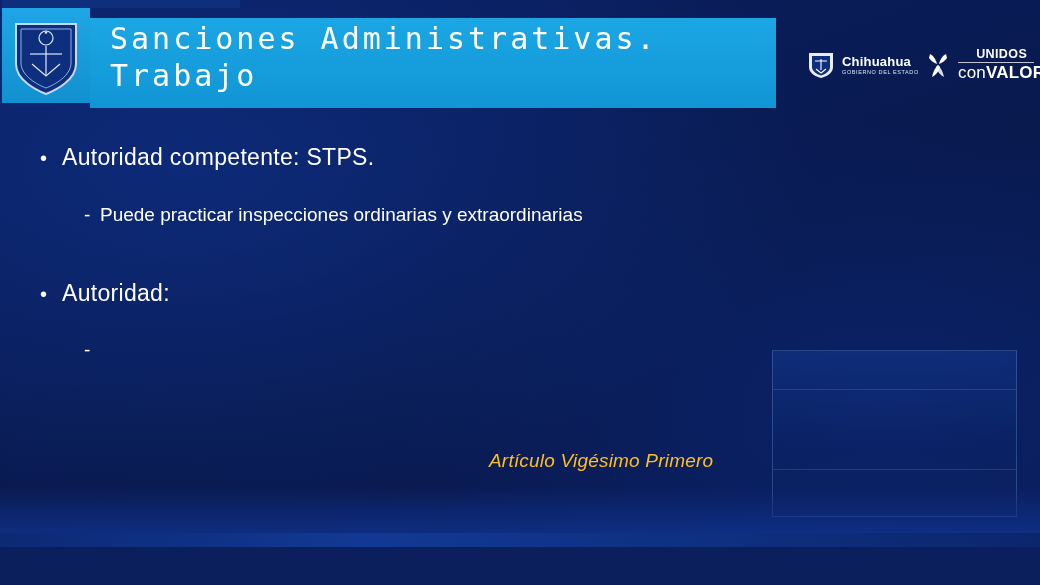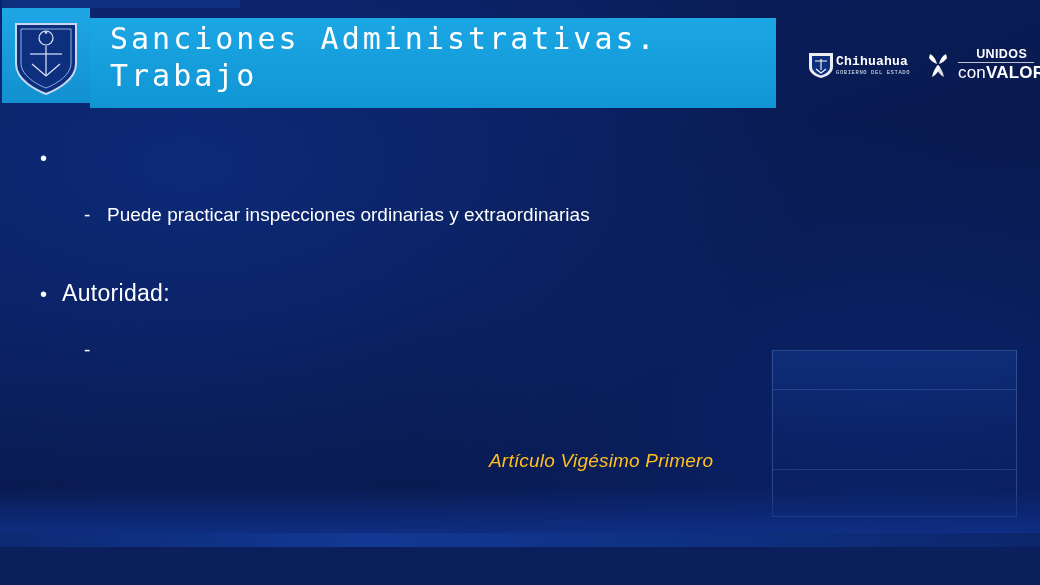--- a/index.html
+++ b/index.html
@@ -107,22 +107,21 @@
   }
 
   
   .logo-chihuahua {
     position: absolute;
     left: 806px;
     top: 48px;
     height: 34px;
     display: flex;
     align-items: center;
-    gap: 0;
-    font-family: Liberation Mono, monospace;
+    gap: 6px;
   }
   .logo-chihuahua .txt { line-height: 1; }
   .logo-chihuahua .txt .big {
     display: block;
     font-size: 13px;
     font-weight: bold;
     color: #ffffff;
     letter-spacing: .2px;
   }
   .logo-chihuahua .txt .small {
@@ -196,21 +195,21 @@
     font-size: 19px;
     line-height: 26px;
     color: #ffffff;
   }
   .bullet-l2 .dash {
     position: absolute;
     left: 0;
     top: 0;
     width: 14px;
   }
-  .bullet-l2 .lbl { display: inline-block; margin-left: 23px; }
+  .bullet-l2 .lbl { display: inline-block; margin-left: 16px; }
 
   .r1 { position: absolute; left: 0;  top: 12px;  width: 900px; }
   .r2 { position: absolute; left: 0;  top: 72px;  width: 900px; }
   .r3 { position: absolute; left: 0;  top: 148px; width: 900px; }
   .r4 { position: absolute; left: 0;  top: 207px; width: 900px; }
 
   .article {
     position: absolute;
     left: 489px;
     top: 320px;
@@ -274,20 +273,21 @@
         <span>con</span><b>VALOR</b>
       </span>
     </span>
   </div>
 
   <div class="body">
 
     <div class="r1">
       <div class="bullet-l1">
         <span class="dot">•</span>
+        <span class="lbl">Autoridad competente: STPS.</span>
       </div>
     </div>
 
     <div class="r2">
       <div class="bullet-l2">
         <span class="dash">-</span>
         <span class="lbl">Puede practicar inspecciones ordinarias y extraordinarias</span>
       </div>
     </div>
 

